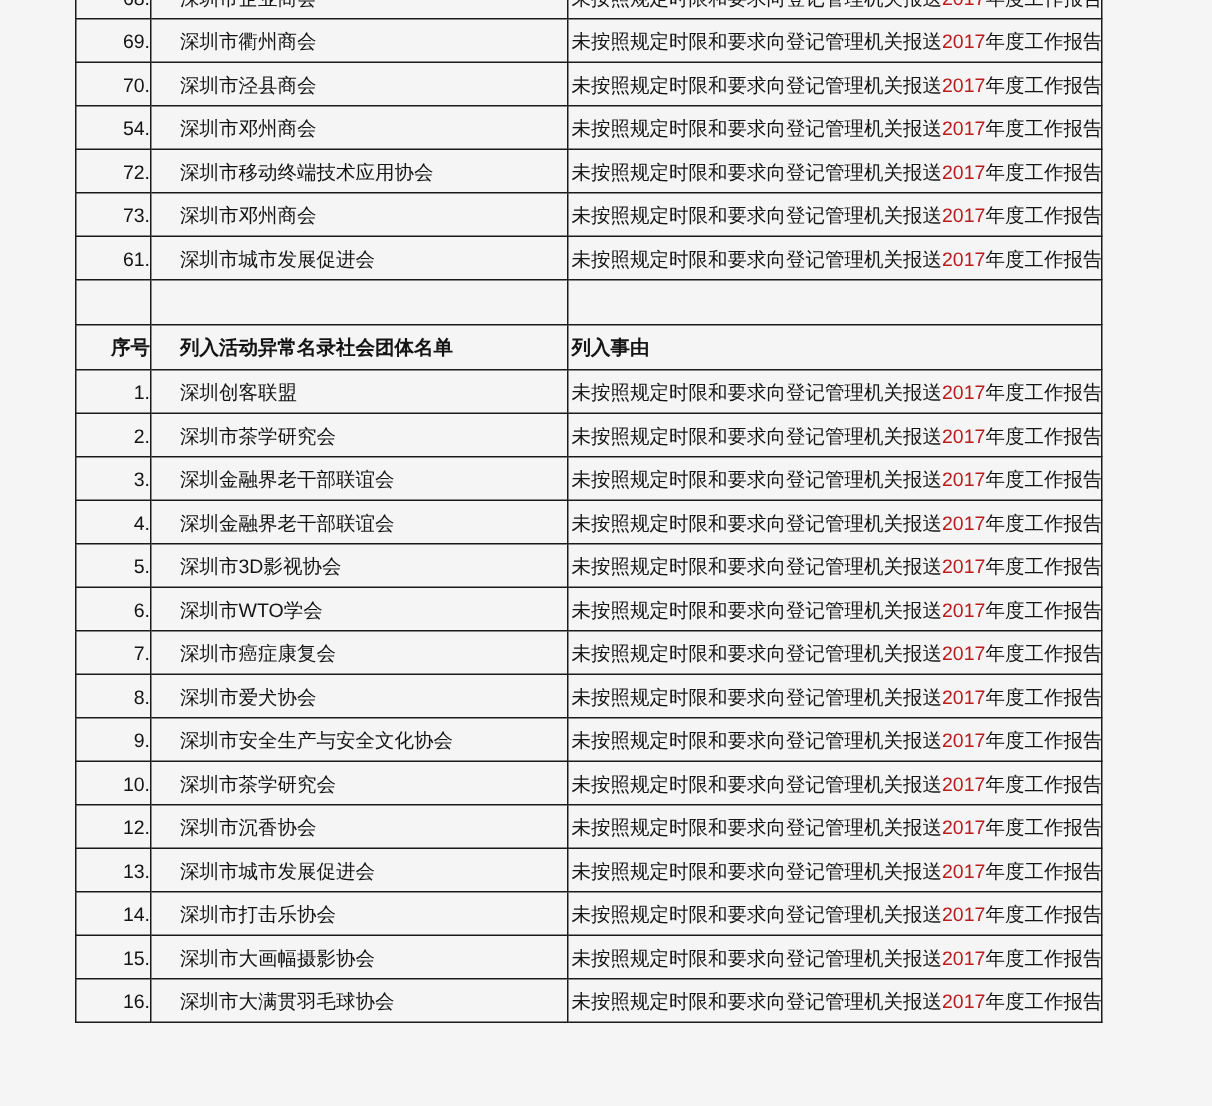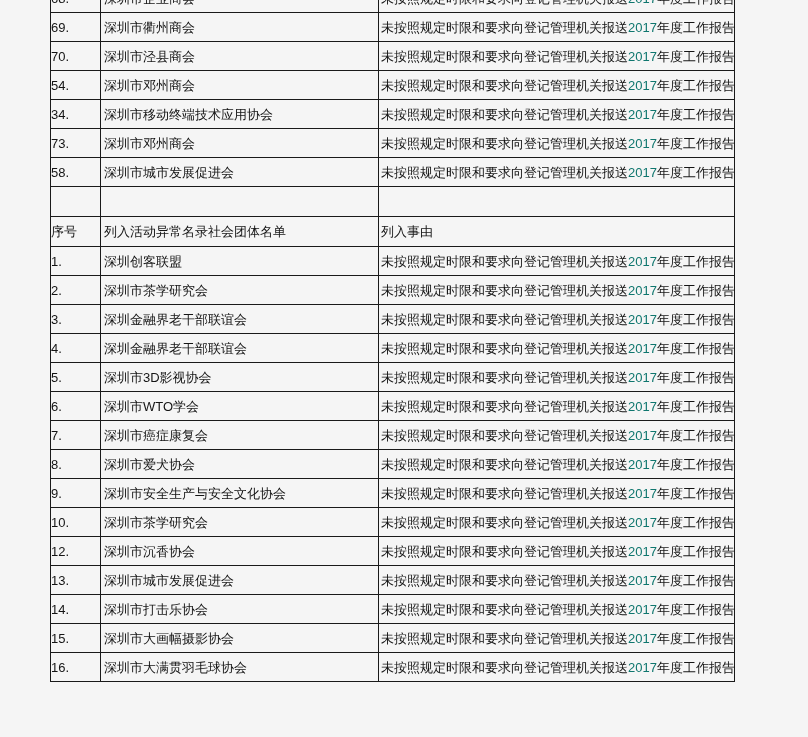--- a/index.html
+++ b/index.html
@@ -28,29 +28,29 @@
     border: 1px solid #1a1a1a;
     font-size: 13px;
     line-height: 15px;
     height: 28px;
     padding: 0;
     vertical-align: middle;
     overflow: hidden;
     white-space: nowrap;
     background: #f5f5f5;
   }
-  .doc-table td.c-no   { text-align: left; margin-left: 32px; }
-  .doc-table td.c-name { padding-left: 3px; }
+  .doc-table td.c-no   { text-align: right; margin-left: 32px; }
+  .doc-table td.c-name { padding-left: 19px; }
   .doc-table td.c-reason { padding-left: 2px; }
   .doc-table tr.header-row td {
-    font-weight: normal;
+    font-weight: bold;
     height: 29px;
   }
   .doc-table tr.spacer-row td { height: 29px; }
-  .year { color: #0f766e; }
+  .year { color: #b91c1c; }
 </style>
 </head>
 <body>
 
 <table class="doc-table">
   <colgroup>
     <col style="width:50px">
     <col style="width:278px">
     <col style="width:356px">
   </colgroup>
@@ -69,31 +69,31 @@
         <td class="c-no">70.</td>
         <td class="c-name">深圳市泾县商会</td>
         <td class="c-reason"><span>未按照规定时限和要求向登记管理机关报送</span><span class="year">2017</span><span>年度工作报告</span></td>
       </tr>
       <tr>
         <td class="c-no">54.</td>
         <td class="c-name">深圳市邓州商会</td>
         <td class="c-reason"><span>未按照规定时限和要求向登记管理机关报送</span><span class="year">2017</span><span>年度工作报告</span></td>
       </tr>
       <tr>
-        <td class="c-no">34.</td>
+        <td class="c-no">72.</td>
         <td class="c-name">深圳市移动终端技术应用协会</td>
         <td class="c-reason"><span>未按照规定时限和要求向登记管理机关报送</span><span class="year">2017</span><span>年度工作报告</span></td>
       </tr>
       <tr>
         <td class="c-no">73.</td>
         <td class="c-name">深圳市邓州商会</td>
         <td class="c-reason"><span>未按照规定时限和要求向登记管理机关报送</span><span class="year">2017</span><span>年度工作报告</span></td>
       </tr>
       <tr>
-        <td class="c-no">58.</td>
+        <td class="c-no">61.</td>
         <td class="c-name">深圳市城市发展促进会</td>
         <td class="c-reason"><span>未按照规定时限和要求向登记管理机关报送</span><span class="year">2017</span><span>年度工作报告</span></td>
       </tr>
       <tr class="spacer-row">
         <td class="c-no"></td>
         <td class="c-name"></td>
         <td class="c-reason"></td>
       </tr>
       <tr class="header-row">
         <td class="c-no">序号</td>

